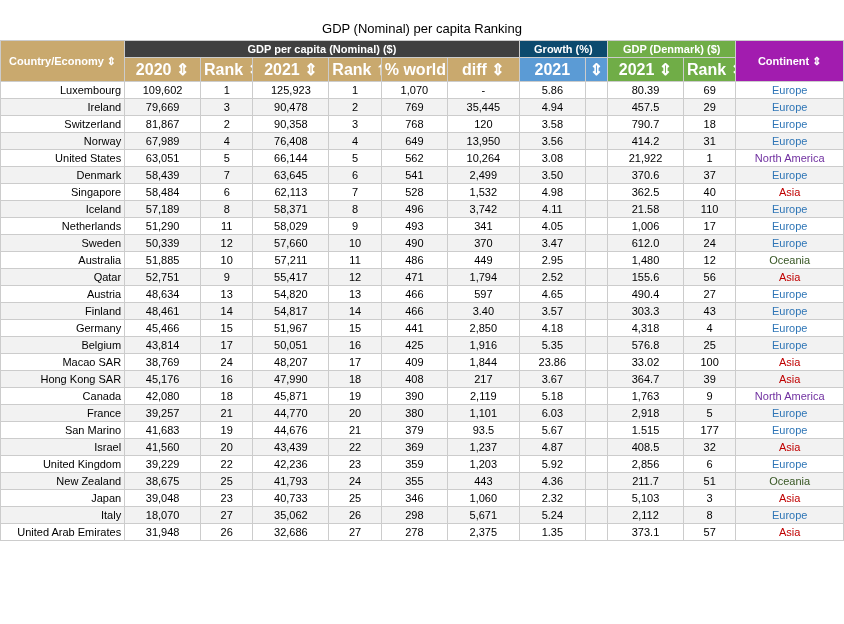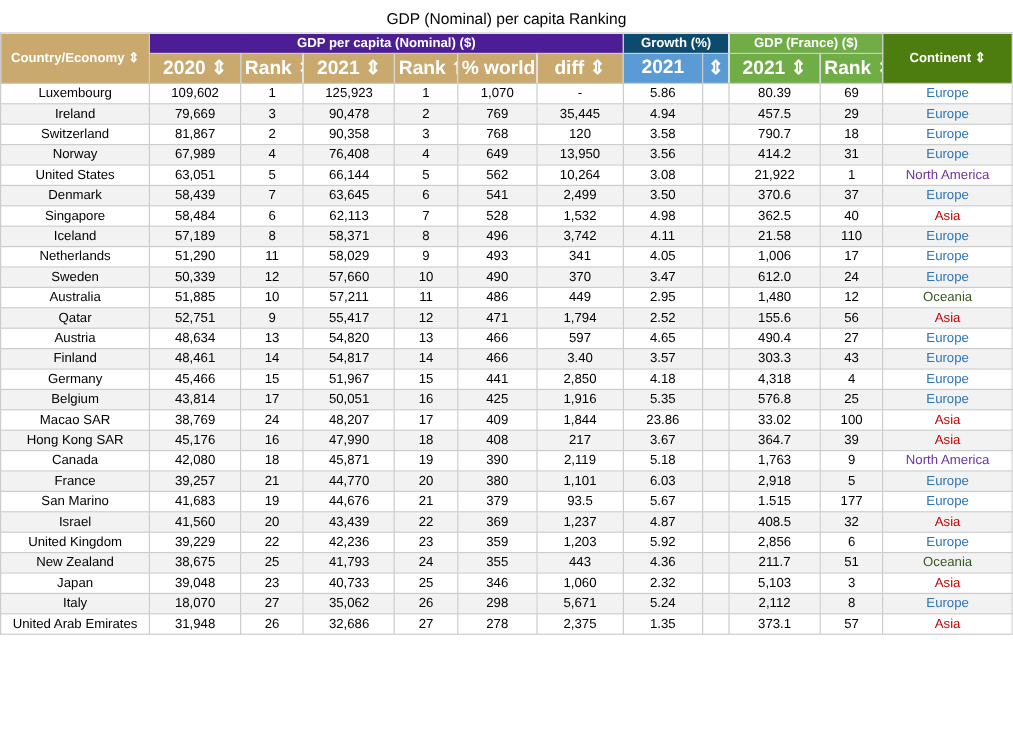--- a/index.html
+++ b/index.html
@@ -7,63 +7,63 @@
       font-family: Arial, sans-serif;
       font-size: 11px;
       background: #fff;
       width: 844px;
       min-height: 624px;
     }
     .page-title {
       text-align: center;
       font-size: 13px;
       font-weight: normal;
-      padding: 8px 0 4px 0;
+      padding: 21px 0 4px 0;
       color: #000;
     }
     table {
       border-collapse: collapse;
       width: 100%;
       table-layout: fixed;
     }
     th, td {
       border: 1px solid #ccc;
       padding: 2px 3px;
       text-align: center;
       white-space: nowrap;
       overflow: hidden;
     }
     td:first-child {
-      text-align: center;
+      text-align: right;
     }
     
     .header-row-1 th {
       font-weight: bold;
       font-size: 11px;
     }
     .th-country {
       background-color: #c9a96e;
       color: #fff;
       vertical-align: middle;
       margin-top: 19px;
     }
     .th-gdp-nominal {
-      background-color: #4c1d95;
+      background-color: #404040;
       color: #fff;
     }
     .th-growth {
       background-color: #0c4a6e;
       color: #fff;
     }
     .th-gdp-nominal2 {
       background-color: #70ad47;
       color: #fff;
     }
     .th-continent {
-      background-color: #4d7c0f;
+      background-color: #a21caf;
       color: #fff;
       vertical-align: middle;
     }
     .header-row-2 th {
       background-color: #c9a96e;
       color: #fff;
       font-size: 16px;
       font-weight: bold;
     }
     .header-row-2 .th-growth-sub {
@@ -114,21 +114,21 @@
     <col style="width:16px">
     <col class="col-gdp2">
     <col class="col-rank2">
     <col class="col-continent">
   </colgroup>
   <thead>
     <tr class="header-row-1">
       <th rowspan="2" class="th-country">Country/Economy ⇕</th>
       <th colspan="6" class="th-gdp-nominal">GDP per capita (Nominal) ($)</th>
       <th colspan="2" class="th-growth">Growth (%)</th>
-      <th colspan="2" class="th-gdp-nominal2">GDP (France) ($)</th>
+      <th colspan="2" class="th-gdp-nominal2">GDP (Denmark) ($)</th>
       <th rowspan="2" class="th-continent">Continent ⇕</th>
     </tr>
     <tr class="header-row-2">
       <th>2020 ⇕</th>
       <th>Rank ⇕</th>
       <th>2021 ⇕</th>
       <th>Rank ⬆</th>
       <th>% world ⇕</th>
       <th>diff ⇕</th>
       <th class="th-growth-sub">2021</th>

